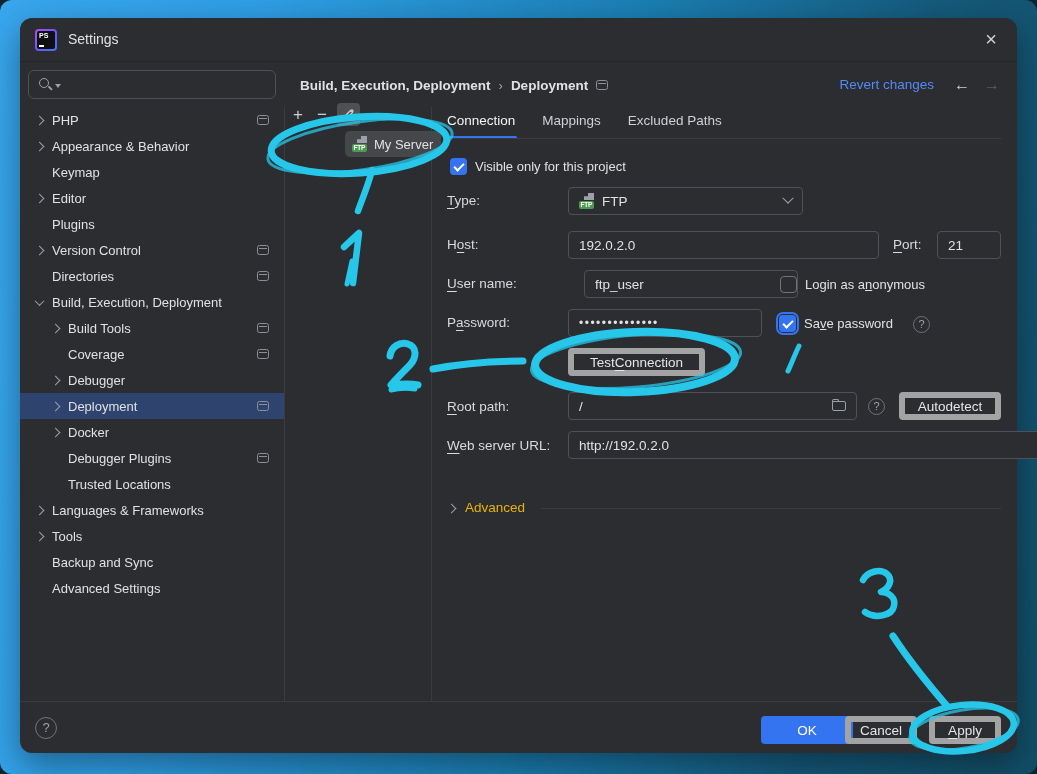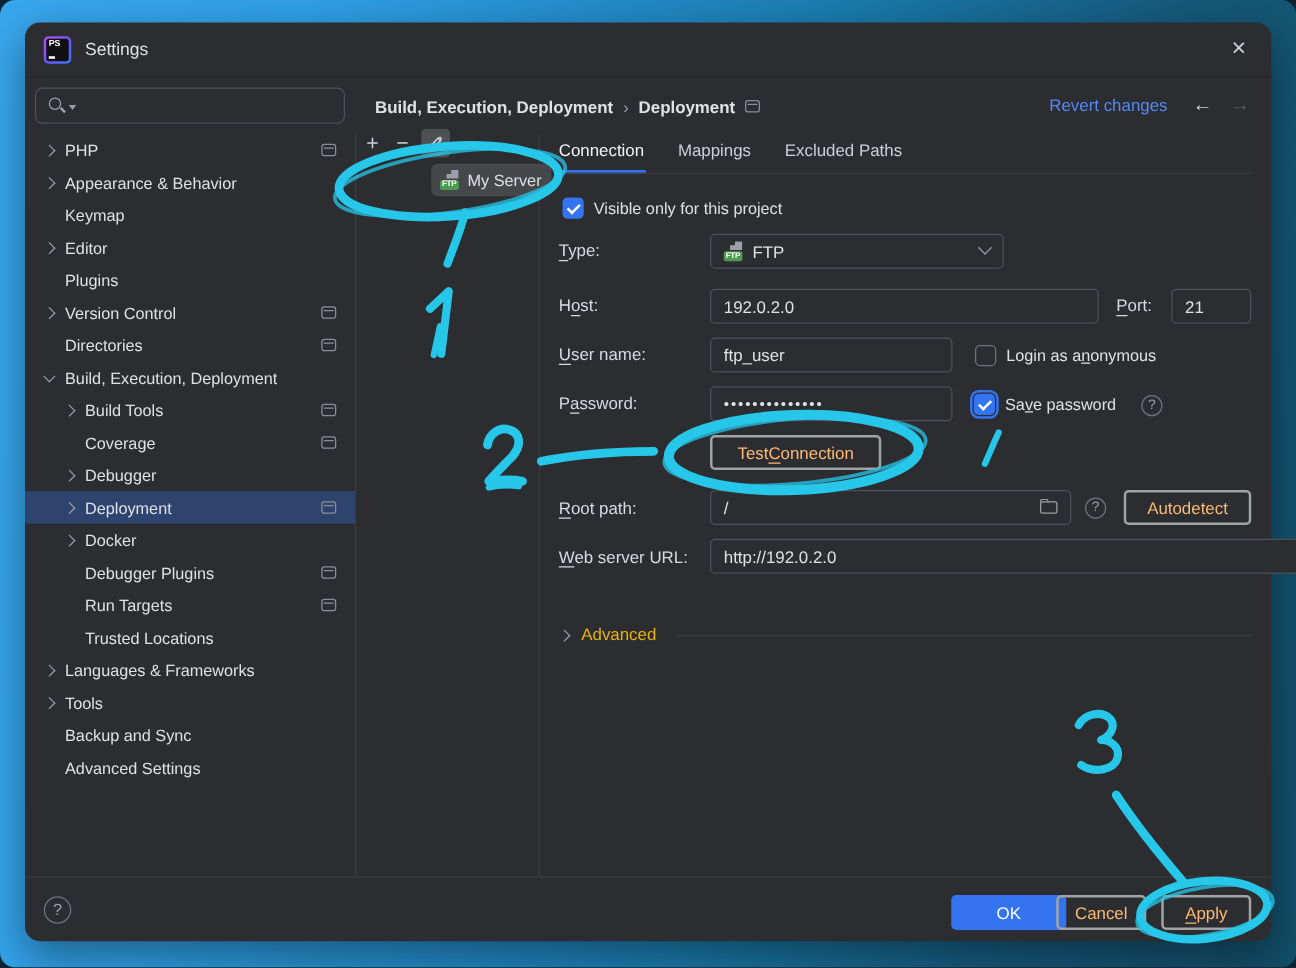--- a/index.html
+++ b/index.html
@@ -97,22 +97,22 @@
   .form-label { position:absolute; font-size:13.5px; color:#D8DADF; }
   .form-label u, .btn u, .tab u { text-decoration:underline; text-underline-offset:2.5px; }
   .field { position:absolute; border:1px solid #4E5157; border-radius:4px; background:#2B2D30; height:28px;
            display:flex; align-items:center; padding:0 10px; color:#DFE1E5; font-size:13.5px; gap:7px; }
   .field .grow { flex:1; }
   .dd-chev { width:8px; height:8px; border-right:1.6px solid #9DA0A8; border-bottom:1.6px solid #9DA0A8;
              transform:rotate(45deg) translate(-2px,-2px); flex:none; }
   .adv-chev { width:7px; height:7px; border-right:1.5px solid #9DA0A8; border-bottom:1.5px solid #9DA0A8;
               transform:rotate(-45deg); display:inline-block; margin-right:10px; }
   .pw { letter-spacing:1.5px; font-size:12px; }
-  .btn { position:absolute; height:28px; border:2px solid #a3a3a3; border-radius:4px; background:transparent;
-         color:#fdba74; font-size:13.5px; display:flex; align-items:center; justify-content:center; cursor:pointer;
+  .btn { position:absolute; height:28px; border:6px solid #a3a3a3; border-radius:4px; background:transparent;
+         color:#e5e5e5; font-size:13.5px; display:flex; align-items:center; justify-content:center; cursor:pointer;
          font-family:inherit; }
   .help-circle { position:absolute; width:17px; height:17px; border:1.3px solid #6F737A; border-radius:50%;
                  color:#9DA0A8; font-size:11px; line-height:15px; text-align:center; }
   .help-circle::before { content:"?"; }
   .folder-icon { width:14px; height:10px; border:1.3px solid #9DA0A8; border-radius:2px; position:relative; flex:none; }
   .folder-icon::before { content:""; position:absolute; left:-1.3px; top:-3.5px; width:5px; height:2.5px;
                          border:1.3px solid #9DA0A8; border-bottom:none; border-radius:2px 2px 0 0; }
   .globe-icon { color:#9DA0A8; font-size:15px; line-height:15px; flex:none; }
   .globe-icon::before { content:"⊕"; }
   .adv-line { position:absolute; left:521px; right:16px; top:490px; height:1px; background:#3a3c40; }
@@ -220,25 +220,20 @@
           <span class="chev r"></span>
           <span>Docker</span>
         </div>
       <div class="tree-item lvl1">
           <span class="chev none"></span>
           <span>Debugger Plugins</span>
           <span class="win-icon"></span>
         </div>
       <div class="tree-item lvl1">
           <span class="chev none"></span>
-          <span>Run Targets</span>
-          <span class="win-icon"></span>
-        </div>
-      <div class="tree-item lvl1">
-          <span class="chev none"></span>
           <span>Trusted Locations</span>
         </div>
       <div class="tree-item lvl0">
           <span class="chev r"></span>
           <span>Languages &amp; Frameworks</span>
         </div>
       <div class="tree-item lvl0">
           <span class="chev r"></span>
           <span>Tools</span>
         </div>
@@ -295,21 +290,21 @@
     <div class="form-label" style="left:427px; top:219px;"><span>H</span><u>o</u><span>st:</span></div>
     <div class="field" style="left:548px; top:213px; width:311px;">
       <span>192.0.2.0</span>
     </div>
     <div class="form-label" style="left:873px; top:219px;"><u>P</u><span>ort:</span></div>
     <div class="field" style="left:917px; top:213px; width:64px;">
       <span>21</span>
     </div>
 
     <div class="form-label" style="left:427px; top:258px;"><u>U</u><span>ser name:</span></div>
-    <div class="field" style="left:548px; top:252px; width:194px;">
+    <div class="field" style="left:564px; top:252px; width:214px;">
       <span>ftp_user</span>
     </div>
     <div class="cb-row" style="left:760px; top:258px;">
       <span class="cb unchecked"></span>
       <span><span>Login as a</span><u>n</u><span>onymous</span></span>
     </div>
 
     <div class="form-label" style="left:427px; top:297px;"><span>P</span><u>a</u><span>ssword:</span></div>
     <div class="field" style="left:548px; top:291px; width:194px;">
       <span class="pw">••••••••••••••</span>

